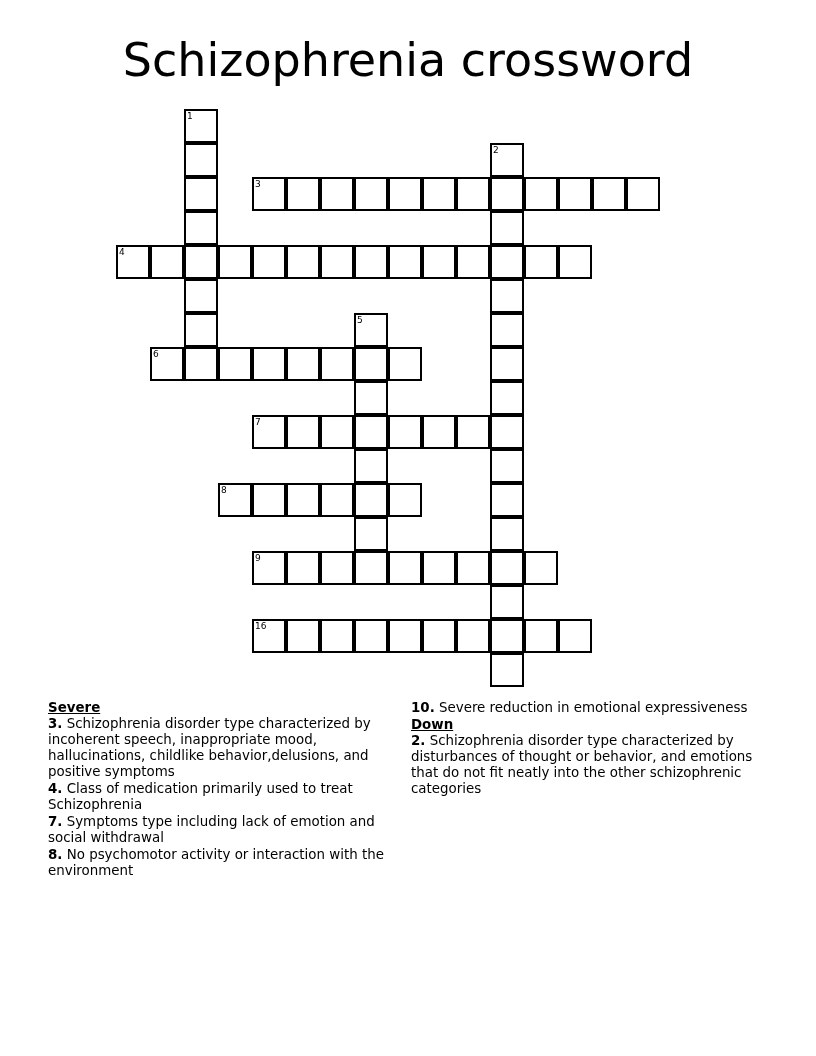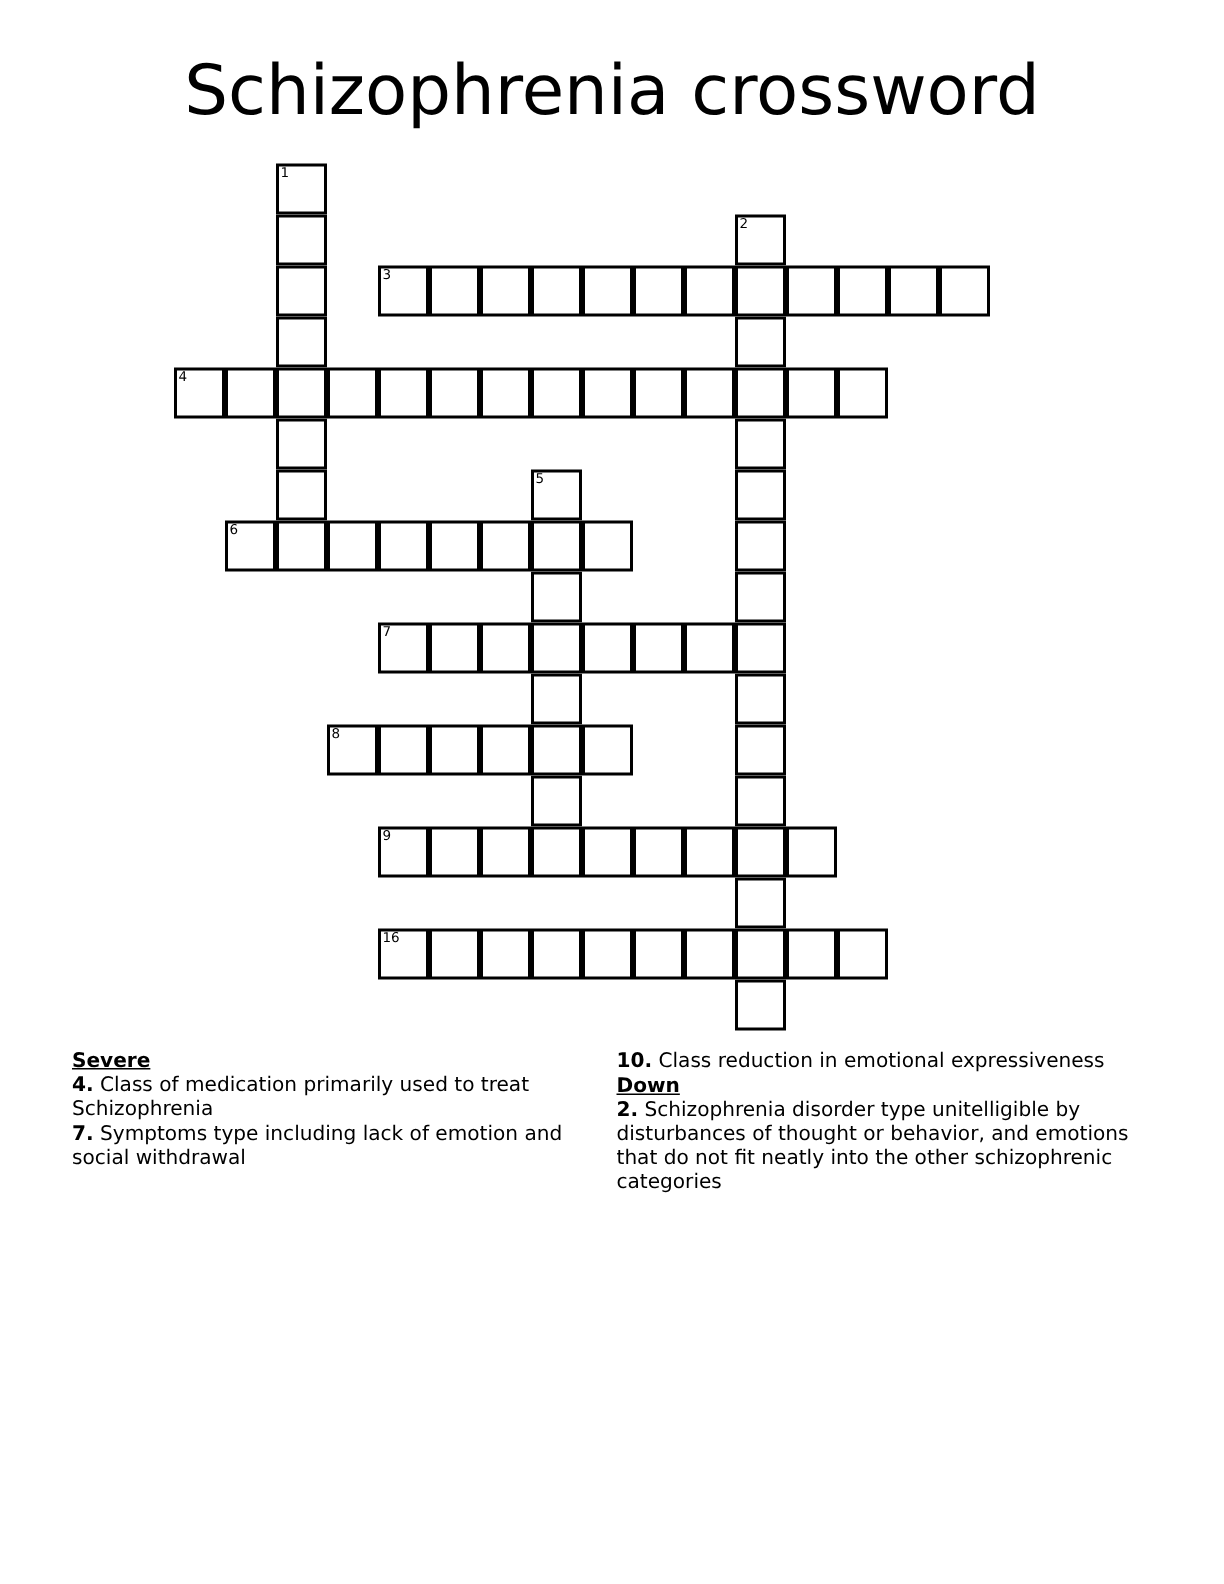--- a/index.html
+++ b/index.html
@@ -138,21 +138,23 @@
     <div class="cell" style="left: 355px; top: 620px;"></div>
     <div class="cell" style="left: 389px; top: 620px;"></div>
     <div class="cell" style="left: 423px; top: 620px;"></div>
     <div class="cell" style="left: 457px; top: 620px;"></div>
     <div class="cell" style="left: 525px; top: 620px;"></div>
     <div class="cell" style="left: 559px; top: 620px;"></div>
   </div>
 
 <div class="clues left">
   <div class="heading">Severe</div>
+  <div class="clue"><b>3.</b><span> Schizophrenia disorder type characterized by incoherent speech, inappropriate mood, hallucinations, childlike behavior,delusions, and positive symptoms</span></div>
   <div class="clue"><b>4.</b><span> Class of medication primarily used to treat Schizophrenia</span></div>
   <div class="clue"><b>7.</b><span> Symptoms type including lack of emotion and social withdrawal</span></div>
+  <div class="clue"><b>8.</b><span> No psychomotor activity or interaction with the environment</span></div>
 </div>
 
 <div class="clues right">
-  <div class="clue"><b>10.</b><span> Class reduction in emotional expressiveness</span></div>
+  <div class="clue"><b>10.</b><span> Severe reduction in emotional expressiveness</span></div>
   <div class="heading">Down</div>
-  <div class="clue"><b>2.</b><span> Schizophrenia disorder type unitelligible by disturbances of thought or behavior, and emotions that do not fit neatly into the other schizophrenic categories</span></div>
+  <div class="clue"><b>2.</b><span> Schizophrenia disorder type characterized by disturbances of thought or behavior, and emotions that do not fit neatly into the other schizophrenic categories</span></div>
 </div>
 
 </body></html>

